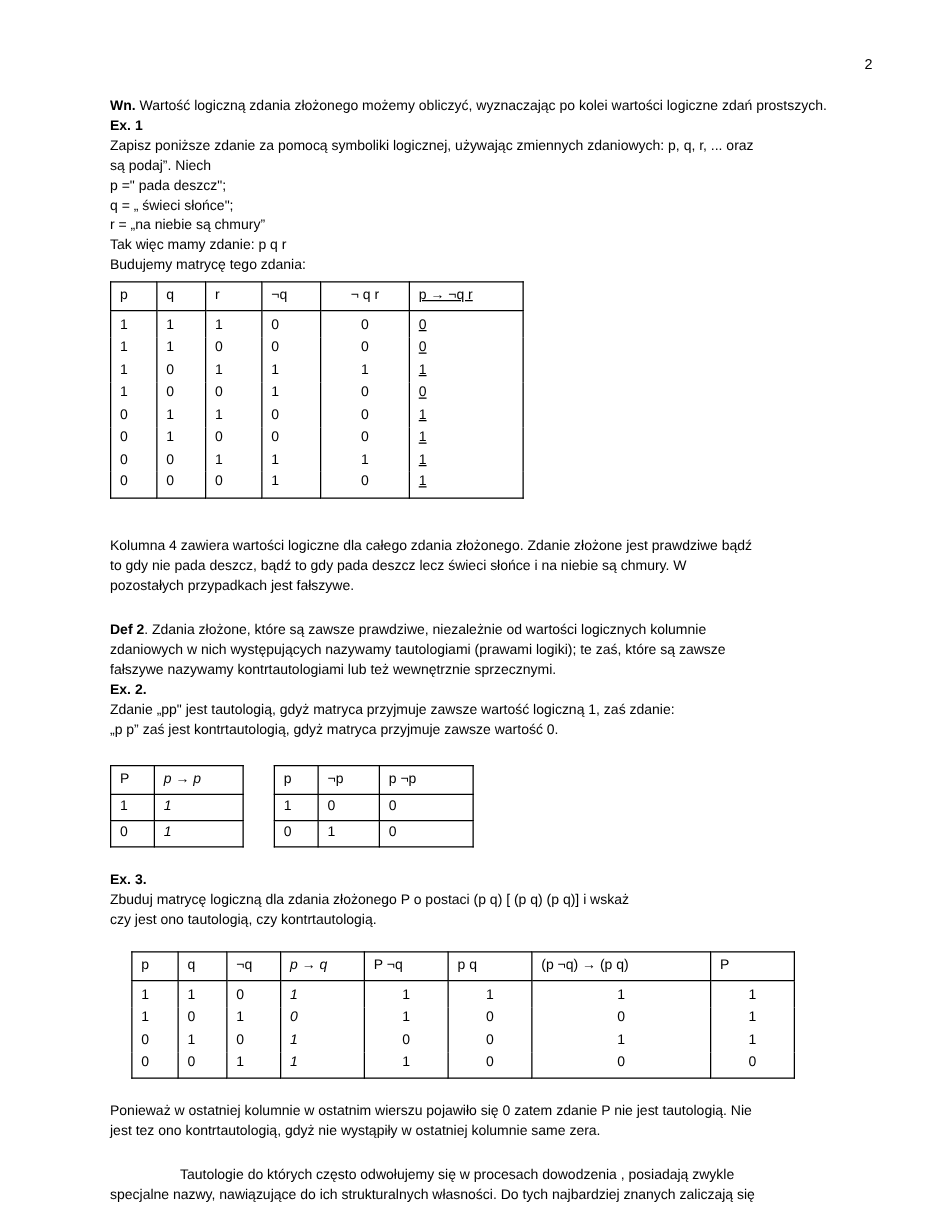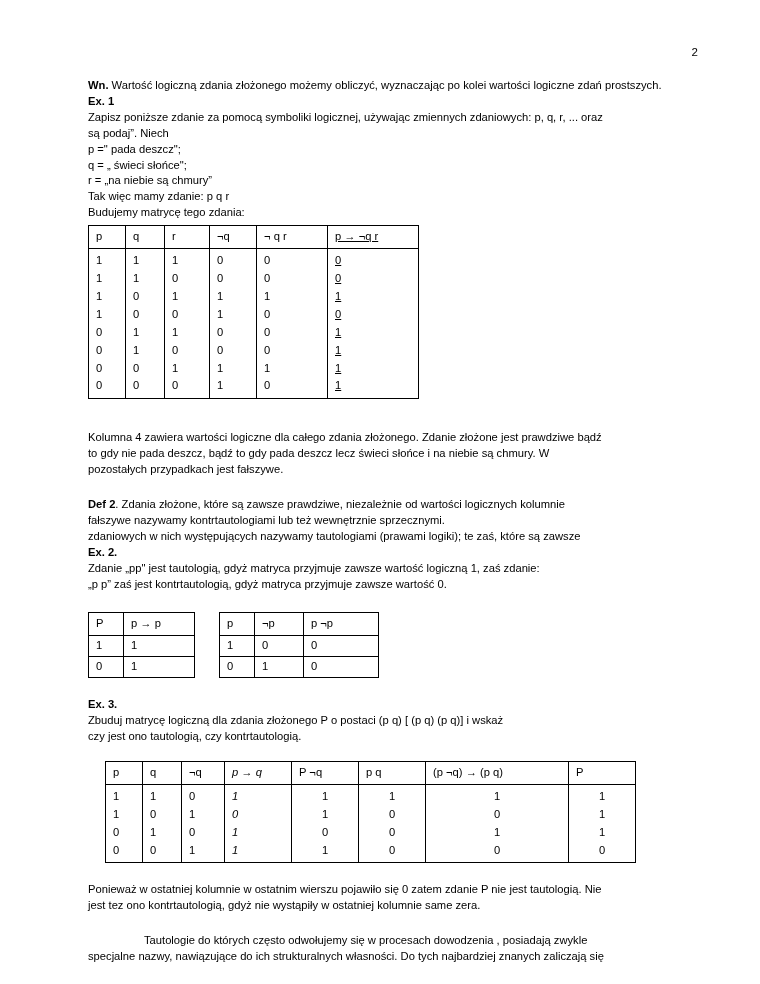--- a/index.html
+++ b/index.html
@@ -74,30 +74,30 @@
   }
   table.nohlines tbody tr:last-child td {
     border-bottom: 1px solid #000;
     padding-bottom: 4px;
   }
   .t1 { margin-left: 0px; }
   .t1 td.c0 { width: 22px; }
   .t1 td.c1 { width: 24px; }
   .t1 td.c2 { width: 30px; }
   .t1 td.c3 { width: 32px; }
-  .t1 td.c4 { width: 56px; }
+  .t1 td.c4 { width: 56px; text-align: center; }
   .t1 td.c5 { width: 76px; text-decoration: underline; }
 
   .pair-wrap {
     display: flex;
     gap: 24px;
     margin-top: 4px;
   }
   .t2 td.c0 { width: 20px; }
-  .t2 td.c1 { width: 56px; }
+  .t2 td.c1 { width: 56px; font-style: italic; }
   .t3 td.c0 { width: 20px; }
   .t3 td.c1 { width: 34px; }
   .t3 td.c2 { width: 60px; }
 
   .t4 {
     margin-left: 17px;
   }
   .t4 td { text-align: left; padding: 2px 6px; }
   .t4 td.c0 { width: 22px; }
   .t4 td.c1 { width: 24px; }
@@ -220,22 +220,22 @@
     <div class="spacer-lg"></div>
     <div class="spacer-md"></div>
 
     <p class="tight">Kolumna 4 zawiera wartości logiczne dla całego zdania złożonego. Zdanie złożone jest prawdziwe bądź</p>
     <p class="tight">to gdy nie pada deszcz, bądź to gdy pada deszcz lecz świeci słońce i na niebie są chmury. W</p>
     <p class="tight">pozostałych przypadkach jest fałszywe.</p>
 
     <div class="spacer-lg"></div>
 
     <p class="tight"><span class="b">Def 2</span><span>. Zdania złożone, które są zawsze prawdziwe, niezależnie od wartości logicznych kolumnie</span></p>
+    <p class="tight">zdaniowych w nich występujących nazywamy tautologiami (prawami logiki); te zaś, które są zawsze</p>
     <p class="tight">fałszywe nazywamy kontrtautologiami lub też wewnętrznie sprzecznymi.</p>
-    <p class="tight">zdaniowych w nich występujących nazywamy tautologiami (prawami logiki); te zaś, które są zawsze</p>
 
     <p class="tight b">Ex. 2.</p>
     <p class="tight">Zdanie „pp" jest tautologią, gdyż matryca przyjmuje zawsze wartość logiczną 1, zaś zdanie:</p>
     <p class="tight">„p p” zaś jest kontrtautologią, gdyż matryca przyjmuje zawsze wartość 0.</p>
 
     <div class="spacer-md"></div>
 
     <div class="pair-wrap">
       <table class="truth t2">
         <thead>

